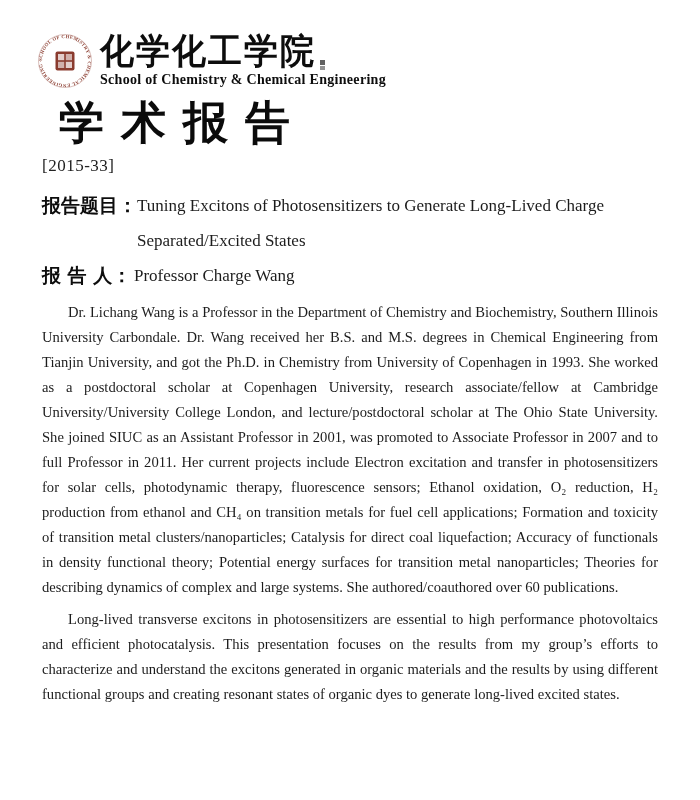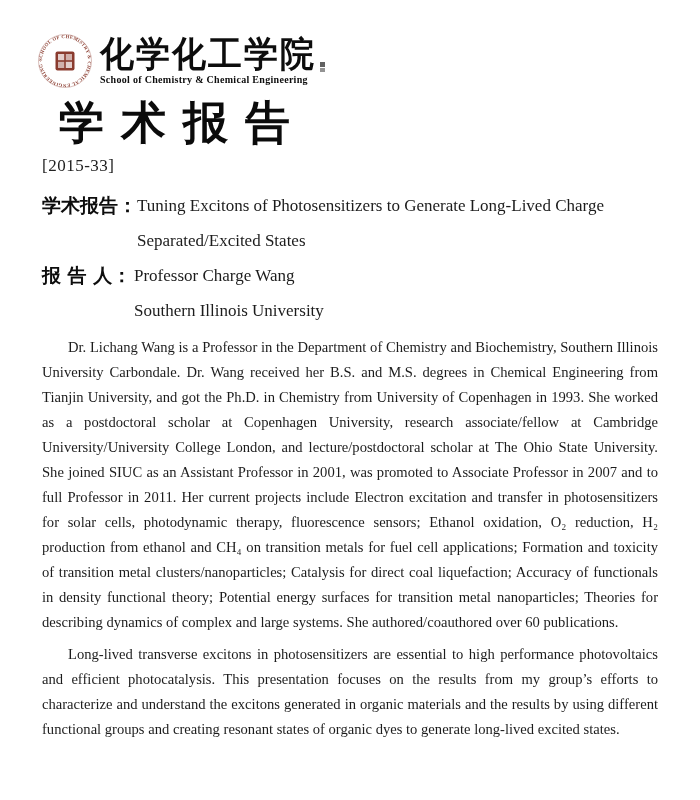--- a/index.html
+++ b/index.html
@@ -20,21 +20,21 @@
     font-family: "DejaVu Serif", serif;
     font-size: 34px; font-weight: 900; letter-spacing: 2px;
     line-height: 1.05; color: #0d0d0d;
     transform: scaleY(1.04);
   }
   .sig-mark { display: inline-flex; flex-direction: column; gap: 1px; margin: 4px 0 0 4px; }
   .sig-mark i { width: 5px; height: 5px; background: #3a3a3a; opacity: .8; }
   .sig-mark i:last-child { height: 4px; opacity: .55; }
   .brand-en {
     font-family: "Liberation Serif", serif;
-    font-size: 10px; font-weight: 700; letter-spacing: .3px;
+    font-size: 14px; font-weight: 700; letter-spacing: .3px;
     margin-top: 2px; color: #0d0d0d; white-space: nowrap;
   }
 
   
   .title-cn {
     margin-top: 6px; text-align: left;
     font-family: "DejaVu Serif", serif;
     font-size: 45px; font-weight: 900;
     letter-spacing: 17px; text-indent: 17px;
     color: #0b0b0b; line-height: 1.1;
@@ -100,31 +100,30 @@
       </div>
       <div class="brand-en">School of Chemistry &amp; Chemical Engineering</div>
     </div>
   </header>
 
   <div class="title-cn">学术报告</div>
   <div class="issue">[2015-33]</div>
 
   <div class="fields">
     <div class="field">
-      <span class="flabel">学术报告：</span>
+      <span class="flabel">报告题目：</span>
       <div class="fvalue">
         <div>Tuning Excitons of Photosensitizers to Generate Long-Lived Charge</div>
         <div>Separated/Excited States</div>
       </div>
     </div>
     <div class="field">
       <span class="flabel">报 告 人：</span>
       <div class="fvalue">
         <div>Professor Charge Wang</div>
-        <div>Southern Illinois University</div>
       </div>
     </div>
   </div>
 
   <p class="para">Dr. Lichang Wang is a Professor in the Department of Chemistry and Biochemistry, Southern Illinois University Carbondale. Dr. Wang received her B.S. and M.S. degrees in Chemical Engineering from Tianjin University, and got the Ph.D. in Chemistry from University of Copenhagen in 1993. She worked as a postdoctoral scholar at Copenhagen University, research associate/fellow at Cambridge University/University College London, and lecture/postdoctoral scholar at The Ohio State University. She joined SIUC as an Assistant Professor in 2001, was promoted to Associate Professor in 2007 and to full Professor in 2011. Her current projects include Electron excitation and transfer in photosensitizers for solar cells, photodynamic therapy, fluorescence sensors; Ethanol oxidation, O₂ reduction, H₂ production from ethanol and CH₄ on transition metals for fuel cell applications; Formation and toxicity of transition metal clusters/nanoparticles; Catalysis for direct coal liquefaction; Accuracy of functionals in density functional theory; Potential energy surfaces for transition metal nanoparticles; Theories for describing dynamics of complex and large systems. She authored/coauthored over 60 publications.</p>
 
   <p class="para">Long-lived transverse excitons in photosensitizers are essential to high performance photovoltaics and efficient photocatalysis. This presentation focuses on the results from my group’s efforts to characterize and understand the excitons generated in organic materials and the results by using different functional groups and creating resonant states of organic dyes to generate long-lived excited states.</p>
 
 </div>
 

